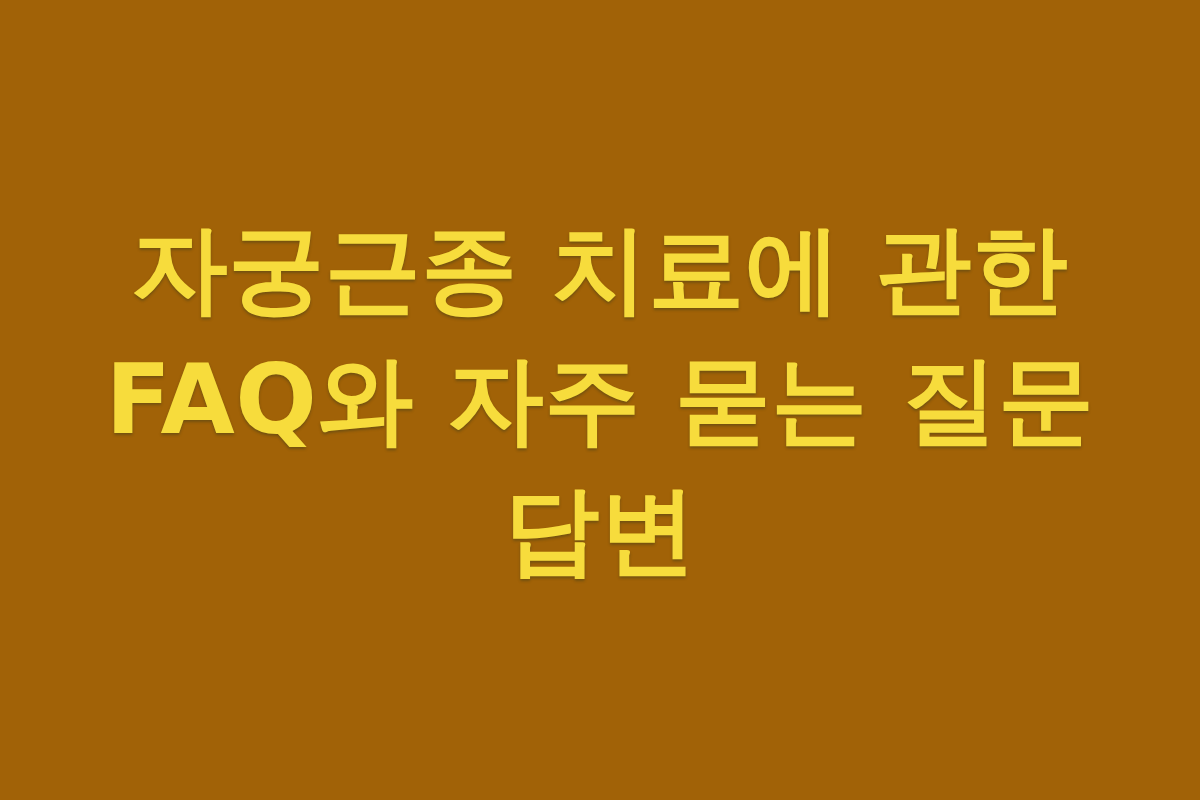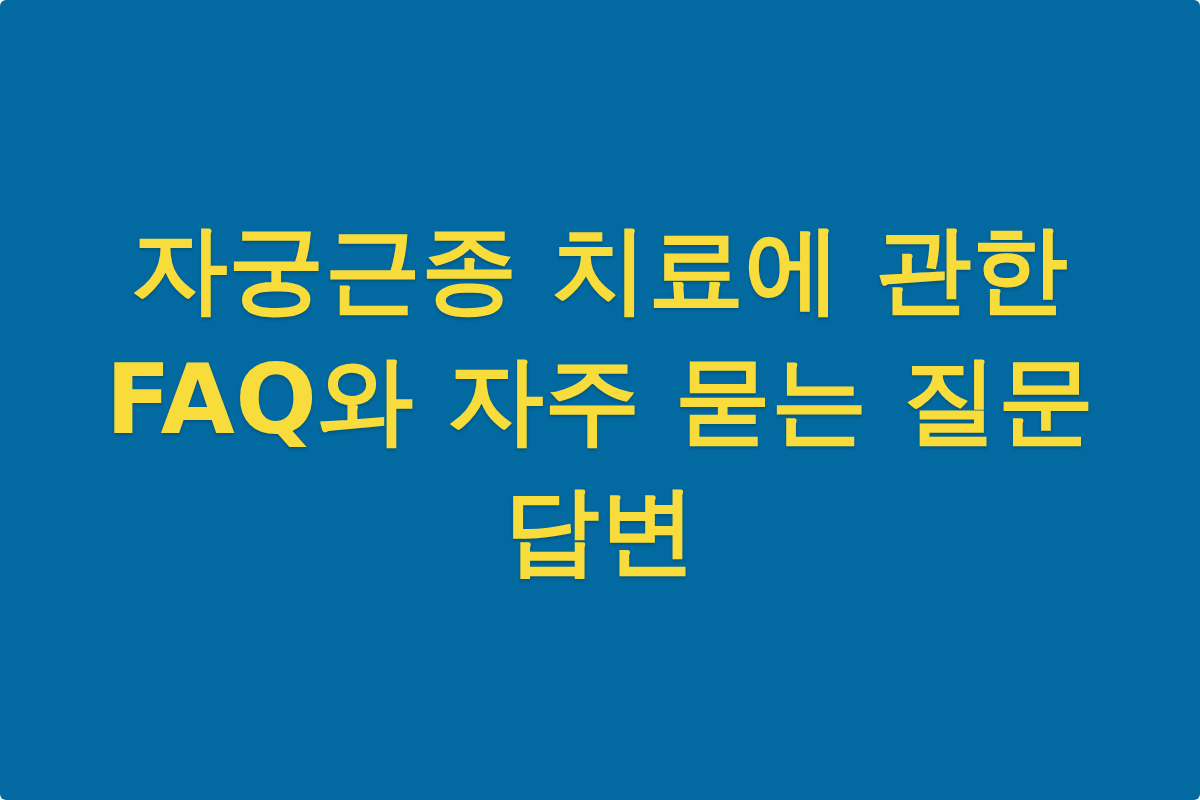--- a/index.html
+++ b/index.html
@@ -42,21 +42,21 @@
     letter-spacing: 0.5px;
     color: #F7DC3C;
     word-break: break-word;
     overflow-wrap: break-word;
     text-shadow: 0 2px 3px rgba(0, 40, 35, 0.30);
   }
 </style>
 </head>
 <body>
 
-<div id="banner" style="background-color: #0369a1; border-radius: 6px;">
+<div id="banner" style="background-color: #a16207;">
 
   <div id="headline-block" style="text-align: center;">
 
     <h1 id="headline" style="color: rgb(247, 220, 60);">자궁근종 치료에 관한 FAQ와 자주 묻는 질문 답변</h1>
 
   </div>
 
 </div>
 
 </body></html>

